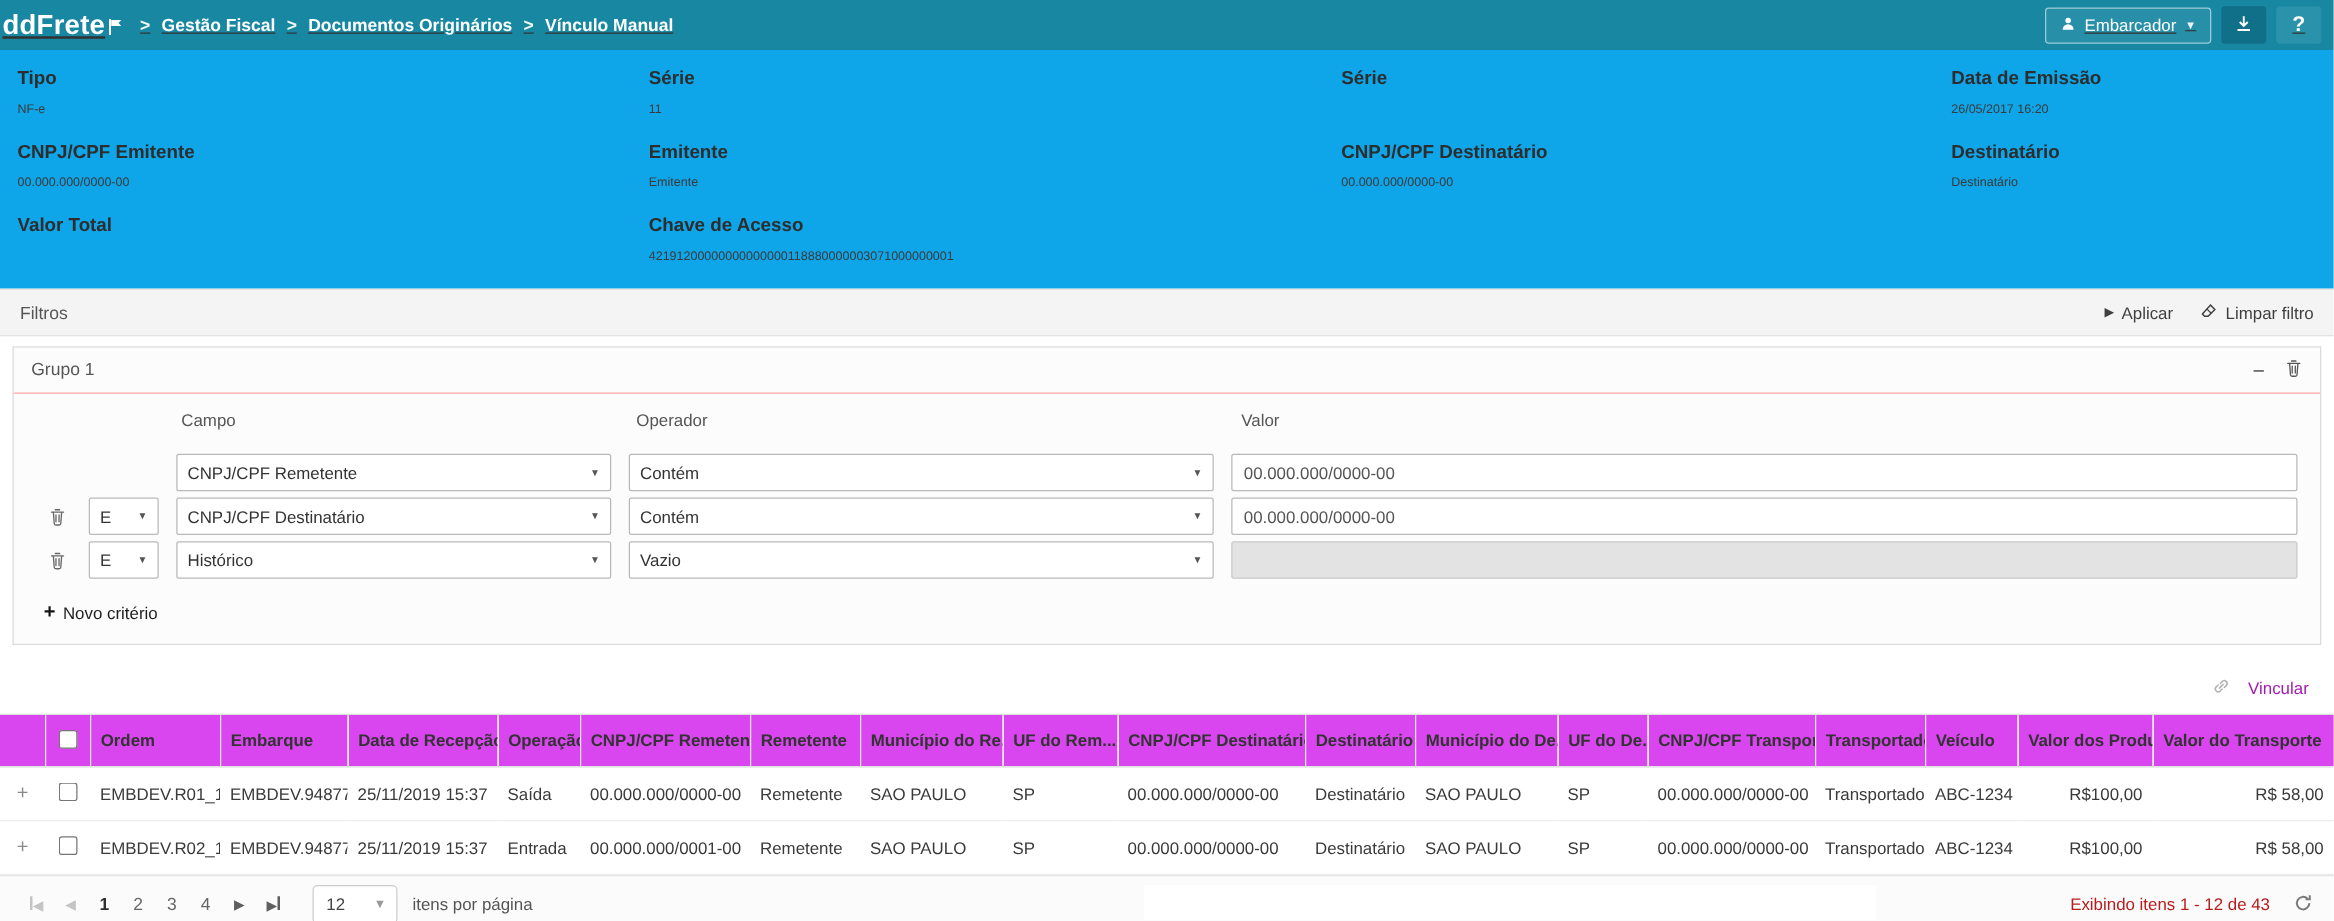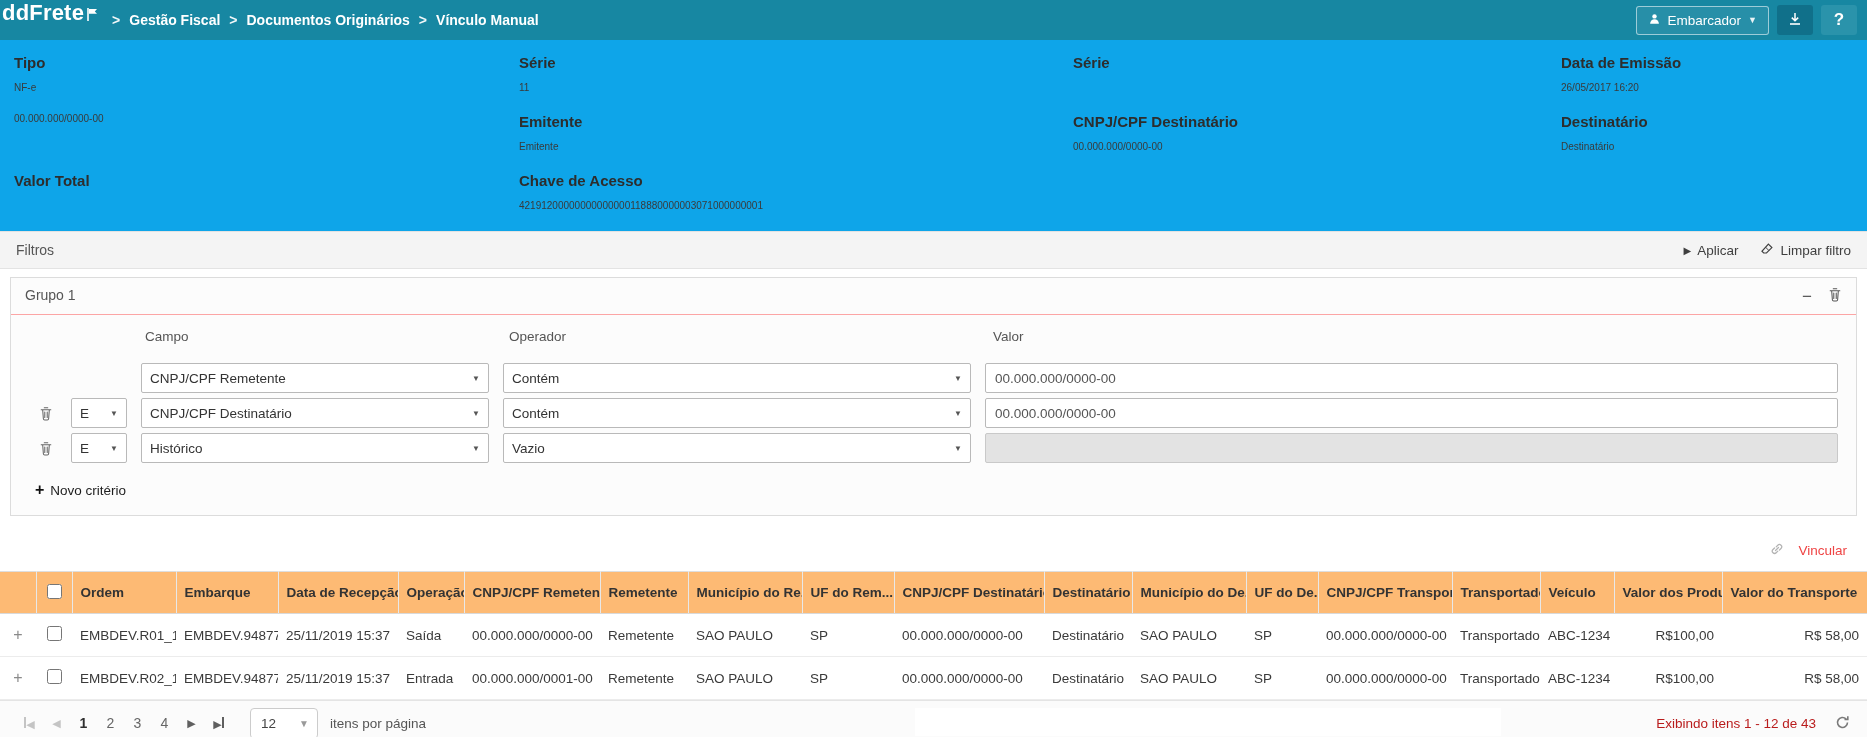--- a/index.html
+++ b/index.html
@@ -1,21 +1,21 @@
 <!DOCTYPE html>
 <html style="--accent: #1787a2;"><head>
 <meta charset="utf-8">
 <style>
   * { box-sizing: border-box; margin: 0; padding: 0; }
   html,body { width:1867px; height:737px; overflow:hidden; background:#fff;
     font-family:"Liberation Sans","DejaVu Sans",sans-serif; color:#333; }
   .app { width:1867px; height:737px; display:flex; flex-direction:column; }
 
   
-  .topbar { height:40px; flex:0 0 40px; background:var(--accent,#1787a2); display:flex; padding:0 10px 0 0; }
+  .topbar { height:40px; flex:0 0 40px; background:var(--accent,#1787a2); display:flex; align-items:center; padding:0 10px 0 0;text-decoration:underline; }
   .logo { display:flex; align-items:flex-start; color:#fff; font-weight:bold; font-size:22px; letter-spacing:.2px; padding-left:2px; cursor:pointer; }
   .logo-flag { margin-left:3px; margin-top:1px; }
   .breadcrumb { display:flex; align-items:center; margin-left:14px; gap:9px; font-size:14px; color:#fff; }
   .bc-sep { font-weight:700; opacity:.95; }
   .bc-item { font-weight:700; cursor:pointer; white-space:nowrap; }
   .bc-item.current { font-weight:700; }
   .topbar-right { margin-left:auto; display:flex; align-items:center; gap:8px; }
   .user-btn { display:flex; align-items:center; gap:7px; height:29px; padding:0 11px; background:rgba(255,255,255,.07);
     border:1px solid rgba(255,255,255,.55); border-radius:3px; color:#fff; font-size:13.5px; cursor:pointer; font-family:inherit; }
   .user-btn .chev { font-size:9px; opacity:.9; }
@@ -50,26 +50,26 @@
   .sel-wrap::after { content:"▼"; font-size:8px; color:#555; position:absolute; right:9px; top:50%; transform:translateY(-50%); pointer-events:none; }
   .sel-wrap select { width:100%; height:30px; appearance:none; -webkit-appearance:none; -moz-appearance:none;
     border:1px solid #b9b9b9; border-radius:2px; background:#fff; padding:0 24px 0 8px; font-size:13.5px; color:#333; font-family:inherit; cursor:pointer; }
   .val-input { width:100%; height:30px; border:1px solid #b9b9b9; border-radius:2px; padding:0 9px; font-size:13.5px; color:#555; font-family:inherit; }
   .val-input:disabled { background:#e3e3e3; border-color:#c9c9c9; }
   .new-crit { display:flex; align-items:center; gap:6px; margin:18px 0 0 24px; background:none; border:none; font-family:inherit; font-size:13.5px; color:#1d1d1d; cursor:pointer; }
   .plus-ic { font-weight:700; font-size:16px; color:#111; }
 
   
   .vincular-row { display:flex; justify-content:flex-end; align-items:center; padding:26px 20px 12px; }
-  .vincular-btn { display:flex; align-items:center; gap:14px; background:none; border:none; font-family:inherit; font-size:13.5px; color:#ef4444; cursor:default; }
+  .vincular-btn { display:flex; align-items:center; gap:14px; background:none; border:none; font-family:inherit; font-size:13.5px; color:#a21caf; cursor:default; }
 
   
   .grid-wrap { width:100%; }
   table.grid { border-collapse:collapse; table-layout:fixed; width:100%; }
-  table.grid thead th { background:#fdba74; border-top:1px solid #dedede; border-bottom:1px solid #d9d9d9; border-right:1px solid #e8e8e8;
+  table.grid thead th { background:#d946ef; border-top:1px solid #dedede; border-bottom:1px solid #d9d9d9; border-right:1px solid #e8e8e8;
     font-size:13.5px; font-weight:700; color:#333; text-align:left; padding:0 8px; height:42px; white-space:nowrap; overflow:hidden; cursor:pointer;margin-left:48px; }
   table.grid thead th:last-child { border-right:none; }
   table.grid td { border-bottom:1px solid #ececec; font-size:13.5px; color:#3a3a3a; padding:0 8px; height:43px;
     white-space:nowrap; overflow:hidden; background:#fff; }
   .c-exp, .c-chk { text-align:center !important; padding:0 !important; }
   .expander { color:#8a8a8a; font-size:16px; cursor:pointer; }
   td.num, th.num { text-align:right; }
   input[type="checkbox"] { width:15px; height:15px; cursor:pointer; }
 
   .spacer { flex:1; }
@@ -158,20 +158,21 @@
       <div class="field">
         <div class="lbl">Série</div>
       </div>
       <div class="field">
         <div class="lbl">Data de Emissão</div>
         <div class="val">26/05/2017 16:20</div>
       </div>
     </div>
     <div class="d-row">
       <div class="field">
+        <div class="lbl">CNPJ/CPF Emitente</div>
         <div class="val">00.000.000/0000-00</div>
       </div>
       <div class="field">
         <div class="lbl">Emitente</div>
         <div class="val">Emitente</div>
       </div>
       <div class="field">
         <div class="lbl">CNPJ/CPF Destinatário</div>
         <div class="val">00.000.000/0000-00</div>
       </div>

